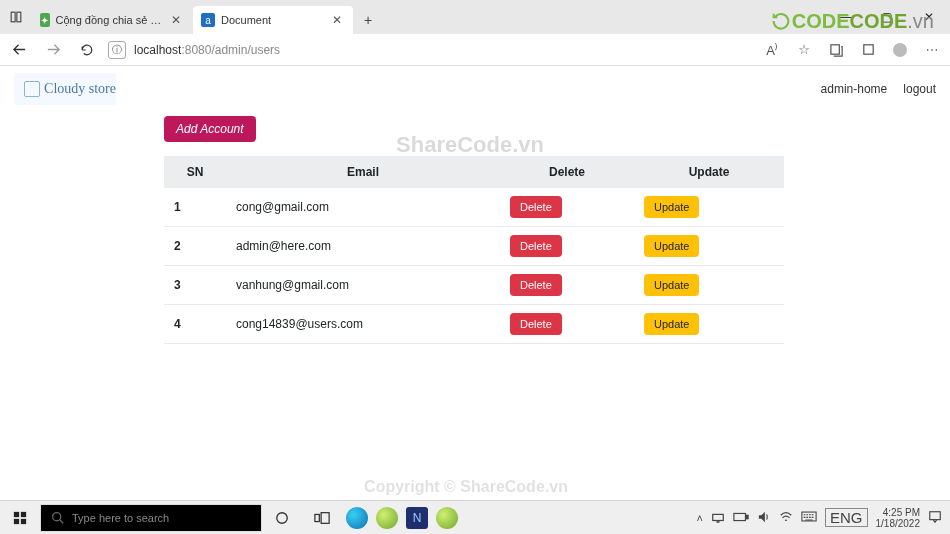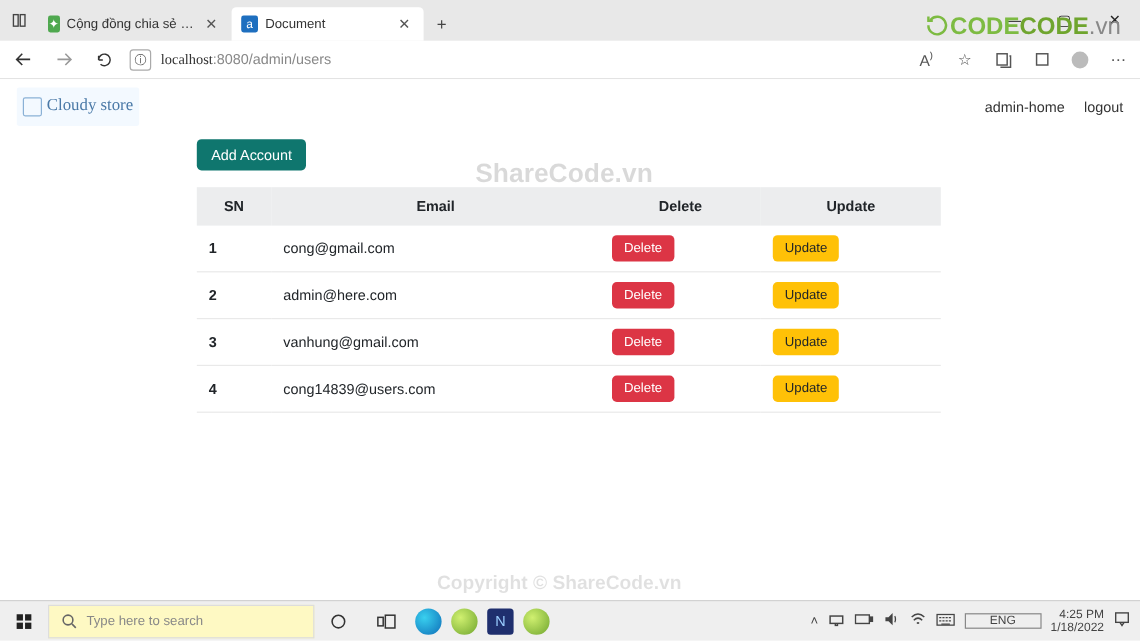--- a/index.html
+++ b/index.html
@@ -89,21 +89,21 @@
     width:18px;height:18px;
     border:1px solid #aaa;border-radius:3px;
     display:flex;align-items:center;justify-content:center;
     font-size:10px;color:#555;
   }
   .url-text {
     flex:1 1 auto;
     color:#888;
     font-size:12px;
   }
-  .url-text .host{color:#333;font-family:Liberation Serif, serif;}
+  .url-text .host{color:#333;}
   .addr-icon{
     width:24px;height:24px;
     display:flex;align-items:center;justify-content:center;
     font-size:13px;color:#555;
     cursor:pointer;
   }
 
   
   .page {
     position:absolute;
@@ -111,21 +111,21 @@
     background:#fff;
   }
   .topnav {
     height:46px;
     display:flex;align-items:center;
     padding:0 14px;
   }
   .logo {
     width:102px;height:32px;
     background:#f3f9ff;
-    display:flex;align-items:center;justify-content:center;
+    display:flex;align-items:center;justify-content:flex-end;
     font-family:"Comic Sans MS", cursive;
     font-size:14px;
     color:#4a79a7;
     gap:4px;
     border-radius:2px;
   }
   .logo-mark {
     width:16px;height:16px;
     border:1px solid #8ab1d6;
     border-radius:2px;
@@ -136,27 +136,28 @@
     display:flex;gap:16px;
     font-size:12px;color:#333;
   }
   .navlinks span{cursor:pointer;}
 
   .content {
     padding:4px 0 0 164px;
     width:790px;
   }
   .btn-primary {
-    background:#0f766e;
+    background:#be185d;
     color:#fff;
     border:none;
     padding:6px 12px;
     font-size:12px;
     border-radius:4px;
     cursor:pointer;
+    font-style:italic;
   }
   table.users {
     margin-top:14px;
     width:620px;
     border-collapse:collapse;
     font-size:12px;
   }
   table.users thead th{
     background:#ecedee;
     text-align:center;
@@ -211,38 +212,38 @@
     height:34px;background:#efefef;border-top:1px solid #d2d2d2;
     display:flex;align-items:center;font-size:11px;color:#333;
   }
   .tb-btn{
     width:40px;height:34px;display:flex;align-items:center;justify-content:center;
     font-size:14px;cursor:pointer;
   }
   .search-box{
     display:flex;align-items:center;gap:8px;
     width:222px;height:28px;
-    background:#fef9c3;border:1px solid #ddd;
+    background:#000000;border:1px solid #ddd;
     padding:0 10px;color:#888;
     cursor:text;
   }
   .search-box svg{flex:none;}
   .tb-icon{
     width:30px;height:30px;display:flex;align-items:center;justify-content:center;
     border-radius:2px;cursor:pointer;
   }
   .tb-icon .dot{
     width:22px;height:22px;border-radius:50%;
   }
   .systray{
     margin-left:auto;display:flex;align-items:center;gap:8px;
     padding-right:8px;color:#444;
   }
   .systray .lang{
-    border:1px solid #888;font-size:10px;padding:0 20px;
+    border:1px solid #888;font-size:15px;padding:0 4px;
   }
   .systray .clock{
     text-align:right;line-height:1.1;font-size:10px;
   }
 </style>
 </head>
 <body>
 
 <div class="titlebar">
   <div class="tab-lead">

